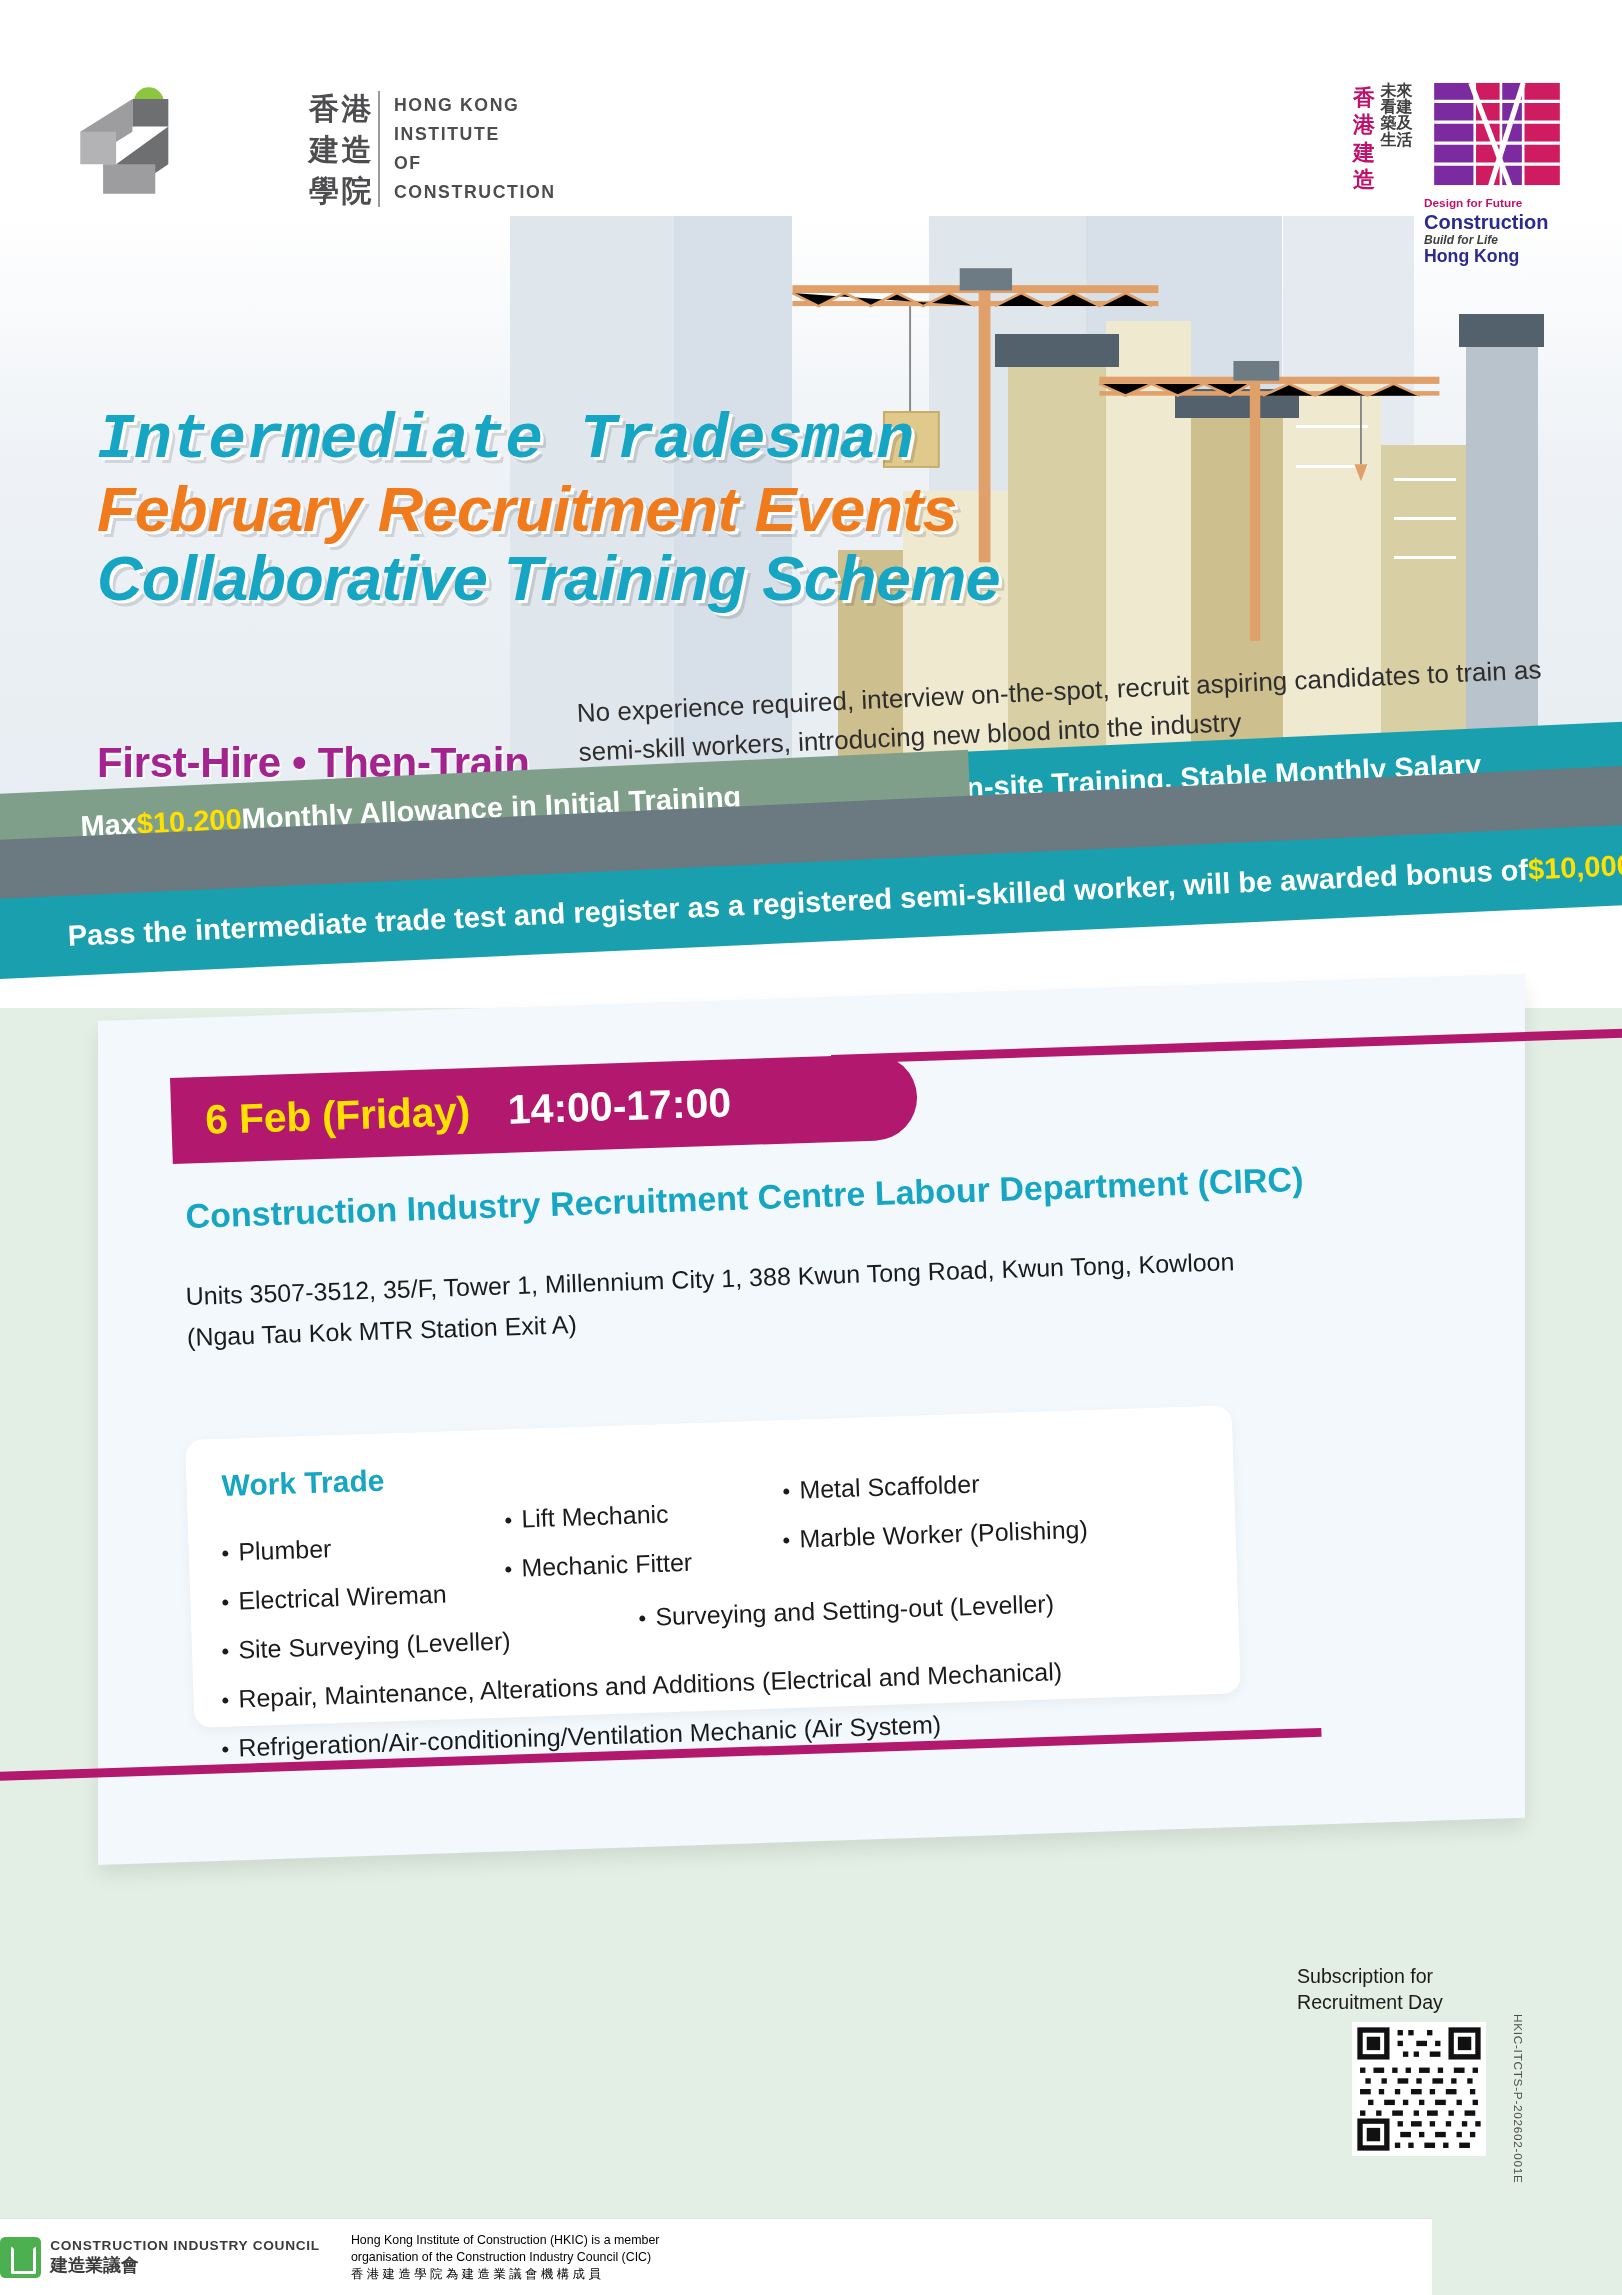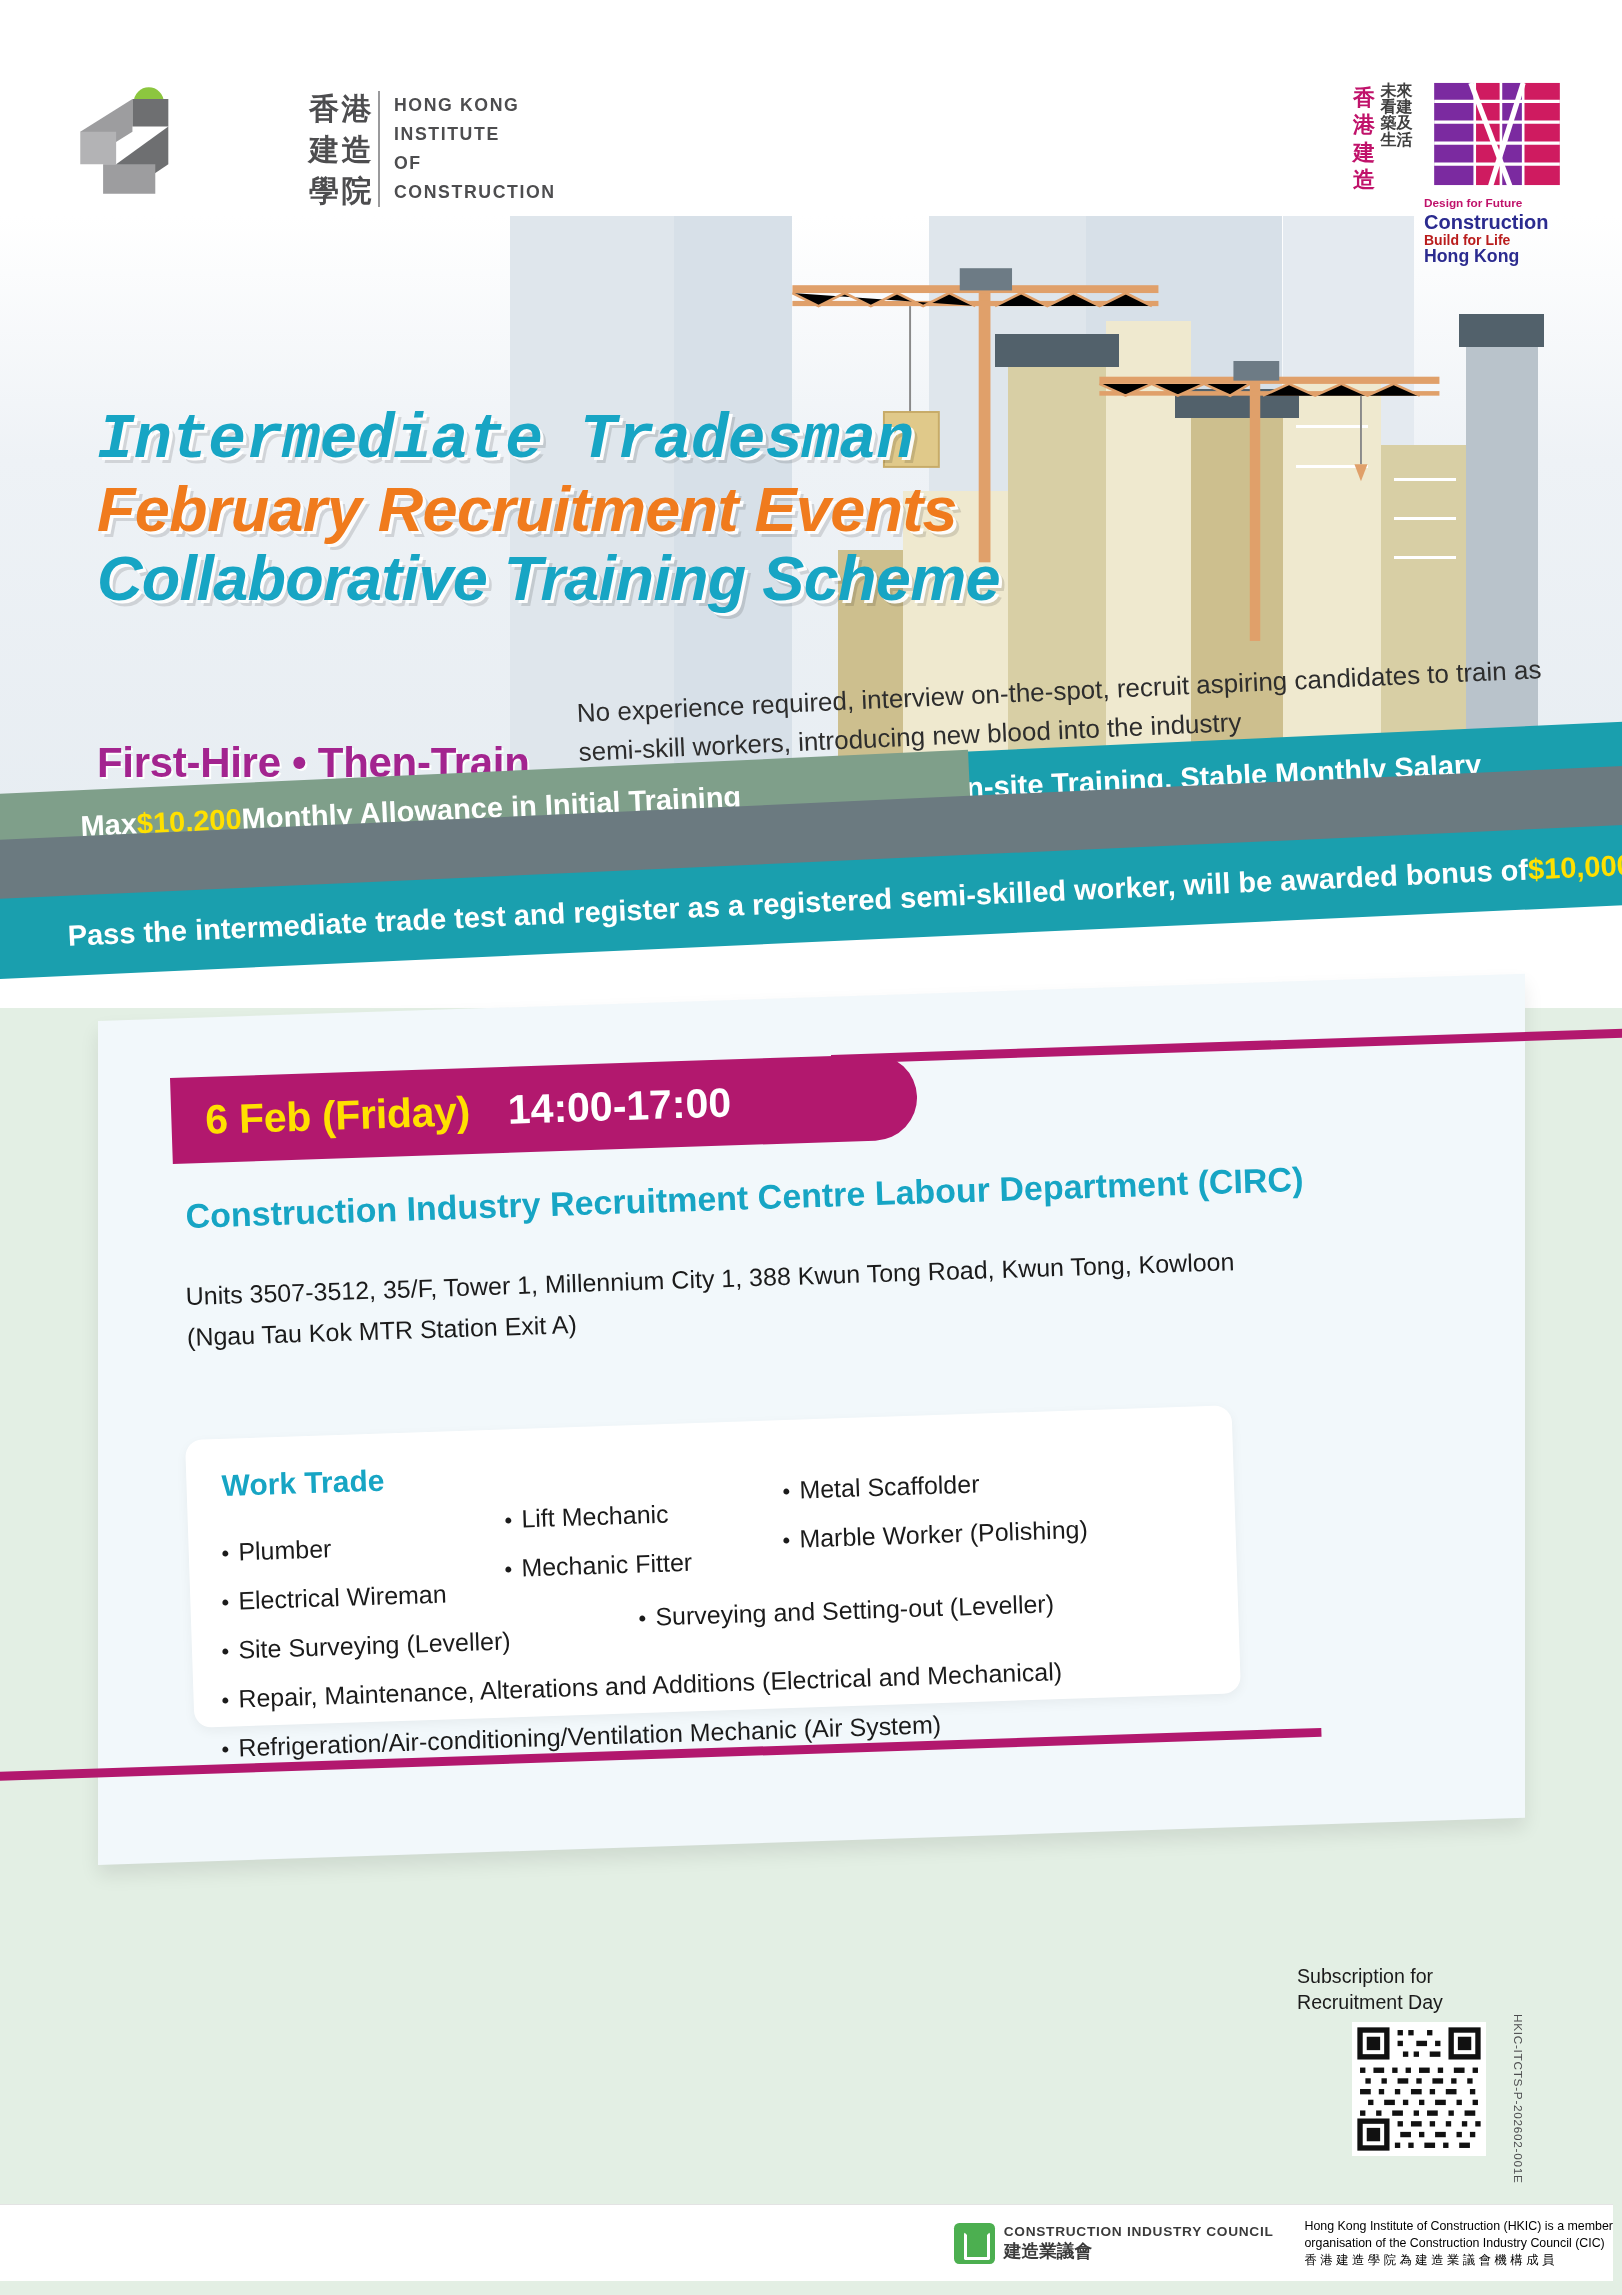--- a/index.html
+++ b/index.html
@@ -67,21 +67,21 @@
   .dffc-tag {
     position: absolute; left: 71px; top: 124px;
     font-size: 11.8px; font-weight: bold; color: #c0126a; line-height: 14.4px;
   }
   .dffc-main {
     position: absolute; left: 71px; top: 139px;
     font-size: 20px; font-weight: bold; color: #2b2b8f; line-height: 22px;
   }
   .dffc-sub {
     position: absolute; left: 71px; top: 161px;
-    font-size: 14px; font-weight: bold; color: #b91c1c; line-height: 14.4px;
+    font-size: 12px; font-weight: bold; color: #404040; line-height: 14.4px; font-style: italic;
   }
   .dffc-hk {
     position: absolute; left: 71px; top: 175px;
     font-size: 17.7px; font-weight: bold; color: #2b2b8f; line-height: 19.6px;
   }
 
   
   .title-wrap { position: absolute; left: 97px; top: 406px; width: 1112px; }
   .t-line {
     font-size: 63px; font-weight: bold; font-style: italic;
@@ -211,23 +211,23 @@
     writing-mode: vertical-rl;
   }
   .enquiry {
     position: absolute; left: 756px; top: 2140px;
     font-size: 27.5px; font-weight: bold; color: #1b1b1b; white-space: nowrap;
   }
   .enquiry .num { font-size: 33px; }
   .enquiry .light { font-weight: bold; }
 
   .footer-bar {
-    position: absolute; left: 0; bottom: 14px; width: 1613px; height: 77px;
+    position: absolute; left: 0; bottom: 0; width: 1432px; height: 77px;
     background: #ffffff; border-top: 0.7px solid #e3e3e3;
-    display: flex; align-items: center; justify-content: flex-end;
+    display: flex; align-items: center; justify-content: flex-start;
   }
   .cic-logo { display: flex; align-items: center; margin-right: 31px; }
   .cic-mark {
     width: 41px; height: 41px; background: #4caf50; border-radius: 5.2px;
     position: relative; margin-right: 9.2px;
   }
   .cic-mark::after{
     content:""; position:absolute; left:10.5px; top:9.2px; width:19.6px; height:22px;
     border:3.9px solid #ffffff; border-top-color:transparent; border-radius:2.6px;
   }

